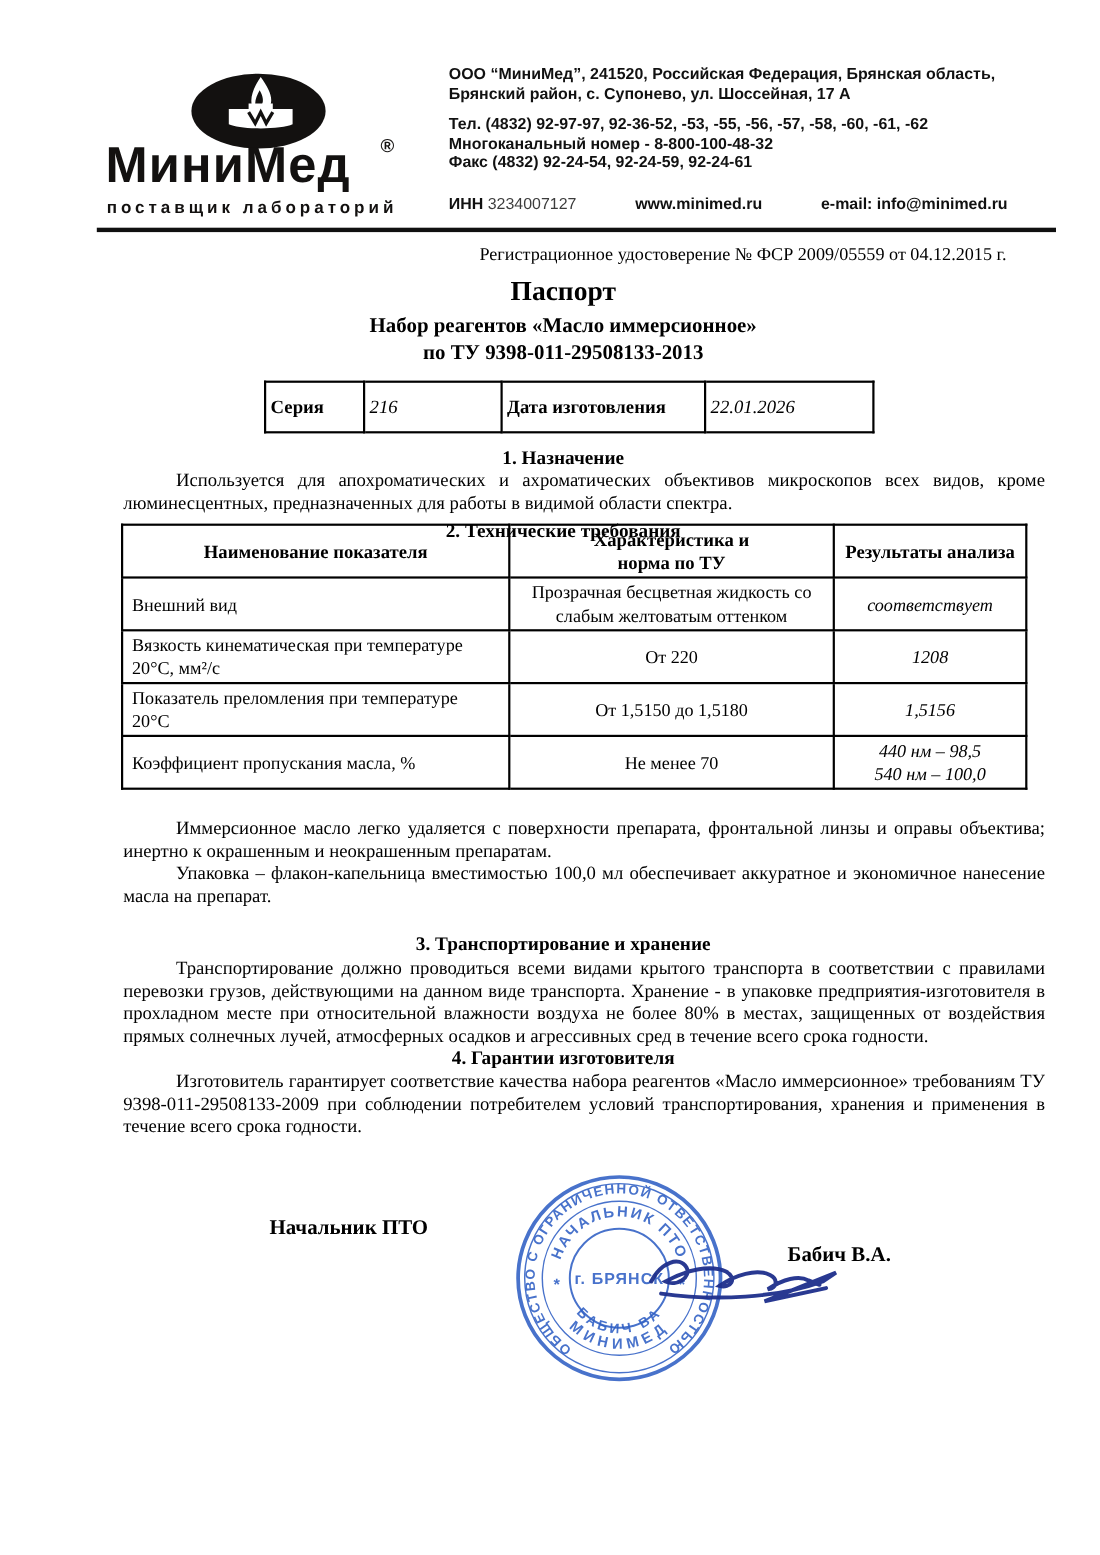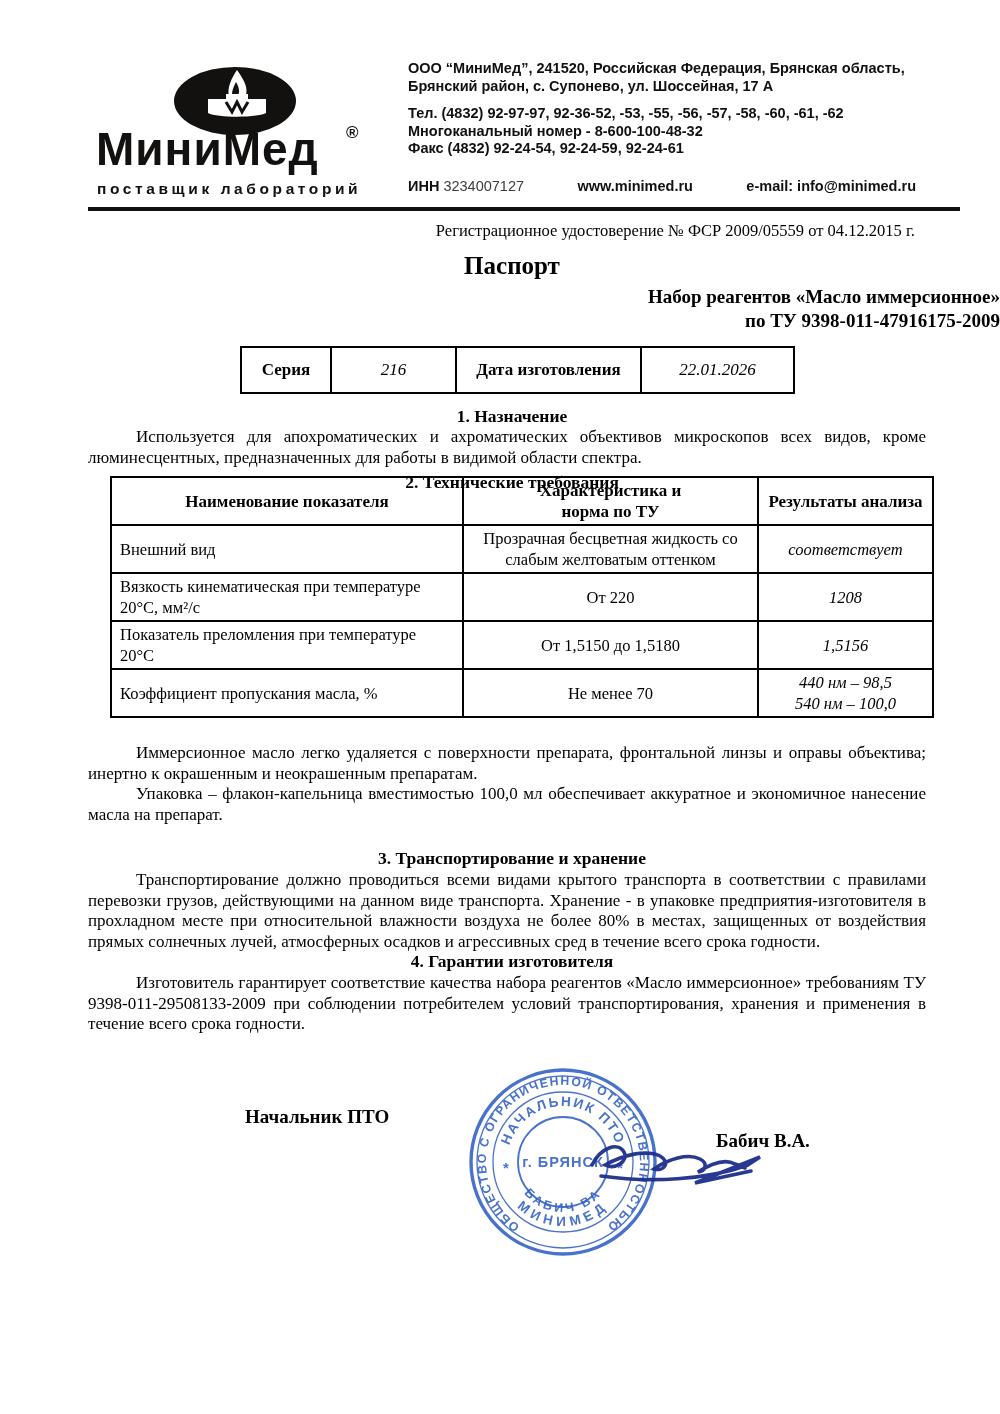--- a/index.html
+++ b/index.html
@@ -23,34 +23,34 @@
     display:flex; justify-content:space-between; align-items:baseline;
     font-family:"Liberation Sans", sans-serif; font-size:14.5px; color:#111;
   }
   .inn-row .b { font-weight:bold; }
   .inn-num { font-weight:normal; color:#3c3c3c; }
   .rule { position:absolute; left:88px; top:207px; width:872px; height:4px; background:#101010; }
   
   .reg-line { position:absolute; top:221px; right:85px; font-size:16.5px;text-align:right; }
   .centerwrap { position:absolute; left:24px; width:976px; text-align:center; }
   .doc-title { top:252px; font-size:25px; font-weight:bold; }
-  .product-title { top:285px; font-size:19px; font-weight:bold; line-height:23.5px;text-align:right; }
+  .product-title { top:285px; font-size:19px; font-weight:bold; line-height:23.5px; }
   
   .series-table { position:absolute; left:240px; top:346px; border-collapse:collapse; table-layout:fixed; }
   .series-table td {
-    border:2px solid #000; height:46px; text-align:center; vertical-align:middle;
+    border:2px solid #000; height:46px; vertical-align:middle;
     font-size:17px; padding:0 4px;
   }
   .series-table .lab { font-weight:bold; }
   .series-table .val { font-style:italic; }
   
   .sec-heading { font-size:17.5px; font-weight:bold; }
   .h1 { top:406px; } .h2 { top:472px; } .h3 { top:848px; } .h4 { top:951px; }
   .body-text {
-    position:absolute; left:88px; width:838px; font-size:17px; line-height:20.5px;
+    position:absolute; left:112px; width:838px; font-size:17px; line-height:20.5px;
     text-align:justify;
   }
   .body-text p { text-indent:48px; }
   .t1 { top:427px; } .t3 { top:870px; } .t4 { top:973px; }
   .after-table { top:743px; }
   .bold-label { font-weight:bold; }
   
   .tech-table { position:absolute; left:110px; top:476px; width:822px; border-collapse:collapse; table-layout:fixed;padding-left:22px; }
   .tech-table th, .tech-table td { border:2px solid #000; vertical-align:middle; font-weight:normal; }
   .tech-table th { font-weight:bold; text-align:center; font-size:17px; line-height:21px; height:46px; white-space:pre-line; padding:2px 6px; }
@@ -81,37 +81,37 @@
       <text x="250" y="86" font-family="Liberation Sans, sans-serif" font-weight="bold" font-size="17" fill="#131110">®</text>
       <text x="1" y="142" font-family="Liberation Sans, sans-serif" font-weight="bold" font-size="15.5" letter-spacing="3.6" fill="#131110">поставщик лабораторий</text>
     </svg>
   </div>
 
   <div class="company-block">
     <div>ООО “МиниМед”, 241520, Российская Федерация, Брянская область,</div>
     <div>Брянский район, с. Супонево, ул. Шоссейная, 17 А</div>
     <div class="gap"></div>
     <div>Тел. (4832) 92-97-97, 92-36-52, -53, -55, -56, -57, -58, -60, -61, -62</div>
-    <div>Многоканальный номер - 8-600-100-48-32</div>
+    <div>Многоканальный номер - 8-800-100-48-32</div>
     <div>Факс (4832) 92-24-54, 92-24-59, 92-24-61</div>
   </div>
 
   <div class="inn-row">
     <span><span class="b">ИНН</span> <span class="inn-num">3234007127</span></span>
     <span class="b">www.minimed.ru</span>
     <span class="b">e-mail: info@minimed.ru</span>
   </div>
 
   <div class="rule"></div>
 
   <div class="reg-line">Регистрационное удостоверение № ФСР 2009/05559 от 04.12.2015 г.</div>
   <div class="centerwrap doc-title">Паспорт</div>
   <div class="centerwrap product-title">
     <div>Набор реагентов «Масло иммерсионное»</div>
-    <div>по ТУ 9398-011-47916175-2009</div>
+    <div>по ТУ 9398-011-29508133-2013</div>
   </div>
 
   <table class="series-table">
     <colgroup>
         <col style="width:90px">
         <col style="width:125px">
         <col style="width:185px">
         <col style="width:153px">
       </colgroup>
     <tbody>

